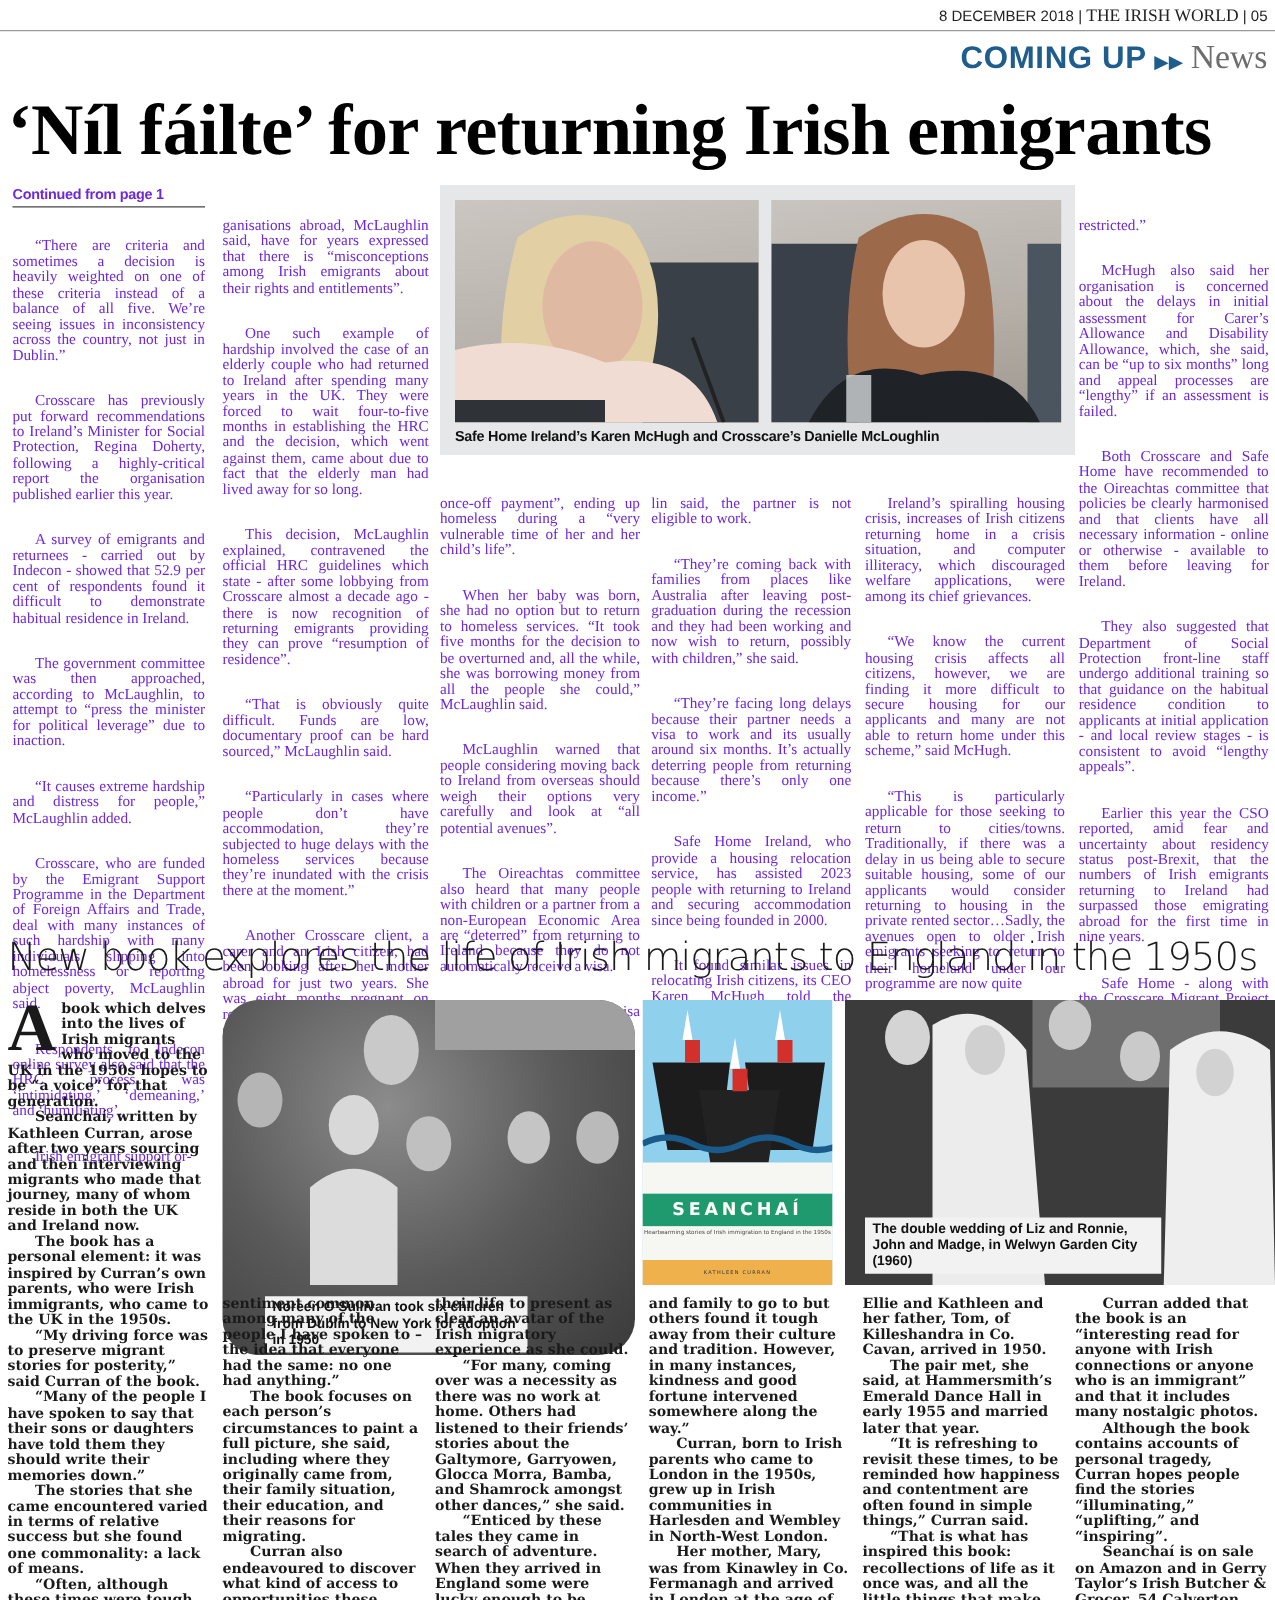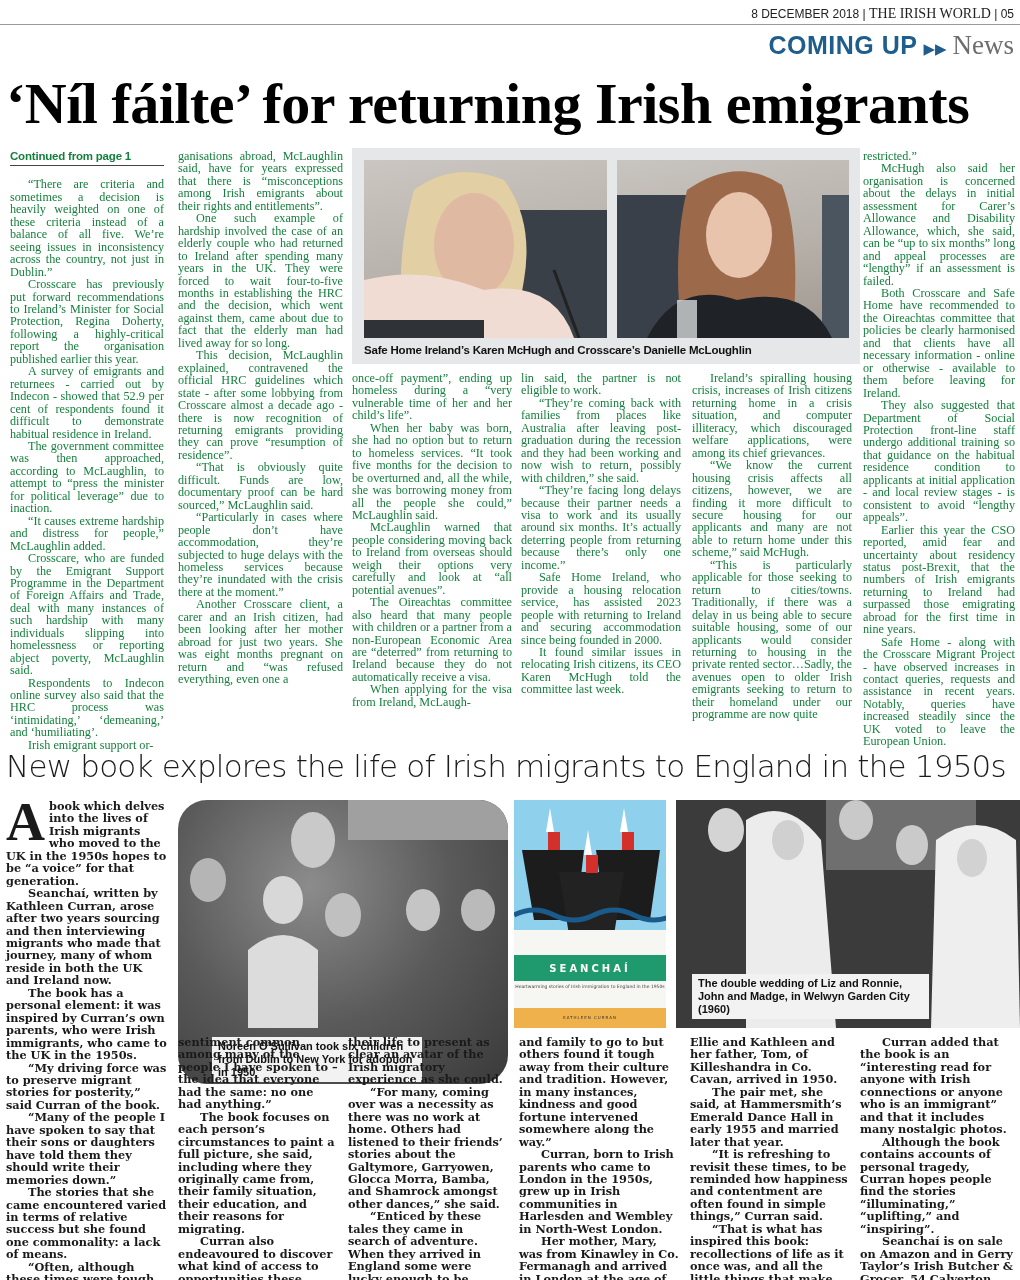--- a/index.html
+++ b/index.html
@@ -9,22 +9,22 @@
   .folio { position: absolute; top: 6px; right: 6px; font-size: 12px; font-family: "Liberation Sans", sans-serif; color: #222; white-space: nowrap; }
   .folio .pub { font-family: "Liberation Serif", serif; font-size: 14px; }
   .folio-rule { position: absolute; top: 24px; left: 0; width: 1020px; height: 1px; background: #999; }
   .section-tag { position: absolute; top: 30px; right: 6px; white-space: nowrap; display: flex; align-items: baseline; gap: 6px; }
   .section-tag .cu { font-family: "Liberation Sans", sans-serif; font-weight: bold; font-size: 25px; color: #1e5d8c; letter-spacing: 0.5px; }
   .section-tag .arrows { color: #1e5d8c; font-size: 15px; font-family: "DejaVu Sans", sans-serif; }
   .section-tag .news { font-family: "Liberation Serif", serif; font-size: 27px; color: #6d6d6d; }
 
   .headline { position: absolute; top: 68px; left: 6px; width: 1010px; font-family: "Liberation Serif", serif; font-size: 58px; line-height: 72px; color: #000000; white-space: nowrap; letter-spacing: -0.5px; }
 
-  .col { position: absolute; font-family: "Liberation Serif", serif; font-size: 12.2px; line-height: 12.45px; text-align: justify; color: #15803d; }
-  .col p { text-indent: 18px; }
+  .col { position: absolute; font-family: "Liberation Serif", serif; font-size: 12.2px; line-height: 12.45px; text-align: justify; color: #6d28d9; }
+  .col p { text-indent: 18px; margin-top: 24px; }
   .col p.noindent { text-indent: 0; }
   .continued { font-family: "Liberation Sans", sans-serif; font-weight: bold; font-size: 11.5px; border-bottom: 1px solid #444; padding-bottom: 3px; margin-bottom: 12px; text-indent: 0; letter-spacing: -0.2px; }
 
   .photo-panel { position: absolute; left: 352px; top: 148px; width: 508px; height: 216px; background: #e6e7e8; }
   .photo { position: absolute; overflow: hidden; }
   .photo-1 { left: 12px; top: 12px; width: 243px; height: 178px; background: linear-gradient(170deg, #cbc6c1 0%, #bcb6b0 45%, #a9a29a 100%); }
   .photo-2 { left: 265px; top: 12px; width: 232px; height: 178px; background: linear-gradient(170deg, #c8c4bf 0%, #b5afa8 55%, #9d968f 100%); }
   .photo-caption { position: absolute; left: 12px; top: 196px; font-family: "Liberation Sans", sans-serif; font-weight: bold; font-size: 11.5px; color: #111; white-space: nowrap; letter-spacing: -0.2px; }
 
   .subhead { position: absolute; top: 742px; left: 6px; width: 1010px; font-family: "DejaVu Sans", sans-serif; font-size: 31px; line-height: 48px; color: #1b1b1b; white-space: nowrap; font-weight: 300; letter-spacing: -0.8px; }
@@ -37,21 +37,21 @@
   .bphoto { position: absolute; overflow: hidden; }
   .bphoto-1 { left: 178px; top: 800px; width: 330px; height: 284px; background: radial-gradient(ellipse at 40% 30%, #8c8c8c 0%, #5a5a5a 50%, #3a3a3a 100%); border-radius: 29px; }
   .bphoto-2 { left: 514px; top: 800px; width: 152px; height: 228px; }
   .bphoto-3 { left: 676px; top: 800px; width: 344px; height: 228px; background: radial-gradient(ellipse at 50% 40%, #9a9a9a 0%, #5b5b5b 45%, #2e2e2e 100%); }
   .bcap { position: absolute; background: #f2f2f2; font-family: "Liberation Sans", sans-serif; font-weight: bold; font-size: 11px; line-height: 13px; color: #111; padding: 3px 6px; }
   .bphoto-1 .bcap { left: 34px; bottom: 2px; width: 210px; }
   .bphoto-3 .bcap { left: 16px; bottom: 9px; width: 237px; text-align: left; }
 
   .cover { position: absolute; inset: 0; background: #8fd0ec; }
   .cover .band { position: absolute; left: 0; width: 100%; top: 155px; height: 26px; background: #1f9a6e; display: flex; align-items: center; justify-content: center; }
-  .cover .band span { color: #fff; font-family: "DejaVu Sans", sans-serif; font-weight: bold; font-size: 10px; letter-spacing: 3px; }
+  .cover .band span { color: #fff; font-family: "DejaVu Sans", sans-serif; font-weight: bold; font-size: 14px; letter-spacing: 3px; }
   .cover .white { position: absolute; left: 0; width: 100%; top: 120px; height: 36px; background: #f6f6f2; }
   .cover .cream { position: absolute; left: 0; width: 100%; top: 181px; height: 30px; background: #f6f6f2; }
   .cover .sub { position: absolute; left: 0; width: 100%; top: 184px; text-align: center; font-family: "DejaVu Sans", sans-serif; font-size: 4.5px; line-height: 6px; color: #444; }
   .cover .sand { position: absolute; left: 0; width: 100%; top: 208px; height: 20px; background: #efb14c; }
   .cover .author { position: absolute; left: 0; width: 100%; top: 215px; text-align: center; font-family: "DejaVu Sans", sans-serif; font-size: 4px; letter-spacing: 1px; color: #333; }
 </style>
 </head>
 <body>
 
 <div class="folio">

